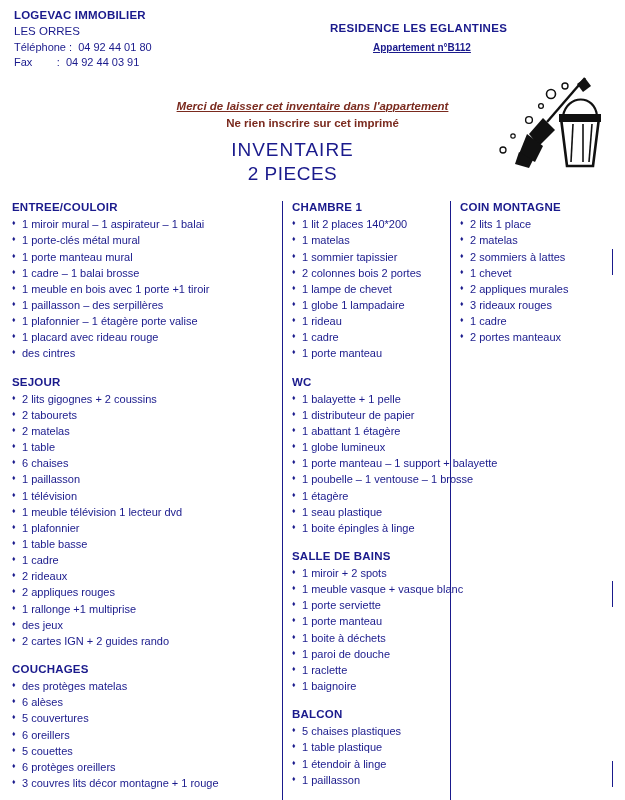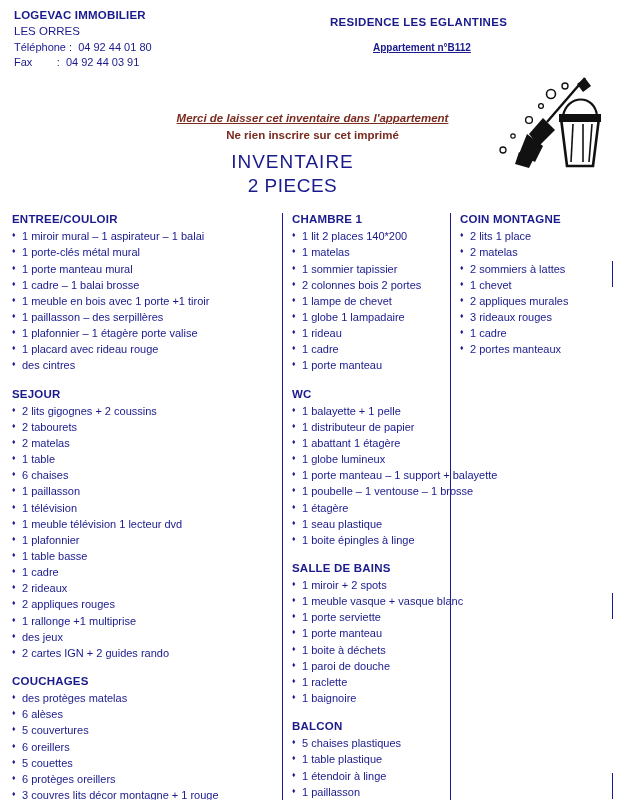--- a/index.html
+++ b/index.html
@@ -48,39 +48,39 @@
     color: #1a1a8c;
   }
   .agency .contact {
     font-size: 11px;
     color: #1a1a8c;
     white-space: pre;
   }
   .residence {
     position: absolute;
     left: 320px;
-    top: 10px;
+    top: 16px;
     font-weight: bold;
     font-size: 11.5px;
     color: #1a1a8c;
     letter-spacing: .3px;
   }
   .apartment {
     position: absolute;
     left: 363px;
     top: 36px;
     font-weight: bold;
     font-size: 10px;
     color: #1a1a8c;
     text-decoration: underline;
   }
   
   .notice {
     text-align: center;
-    margin-top: 18px;
+    margin-top: 6px;
     line-height: 1.4;
   }
   .notice .l1 {
     font-weight: bold;
     font-style: italic;
     font-size: 11.5px;
     color: #7a2a1e;
     text-decoration: underline;
   }
   .notice .l2 {

